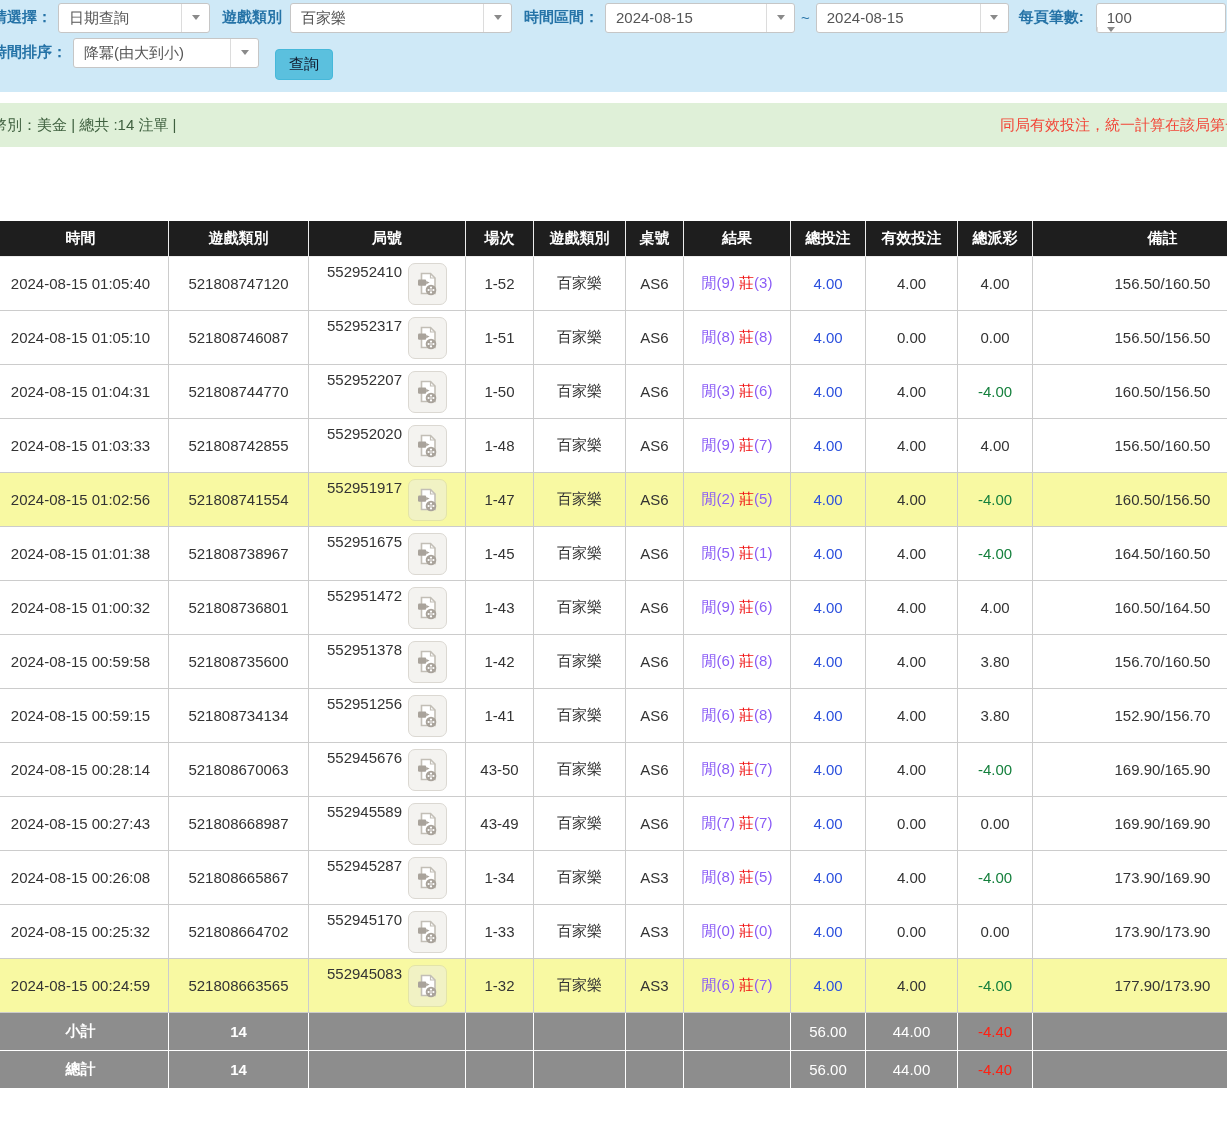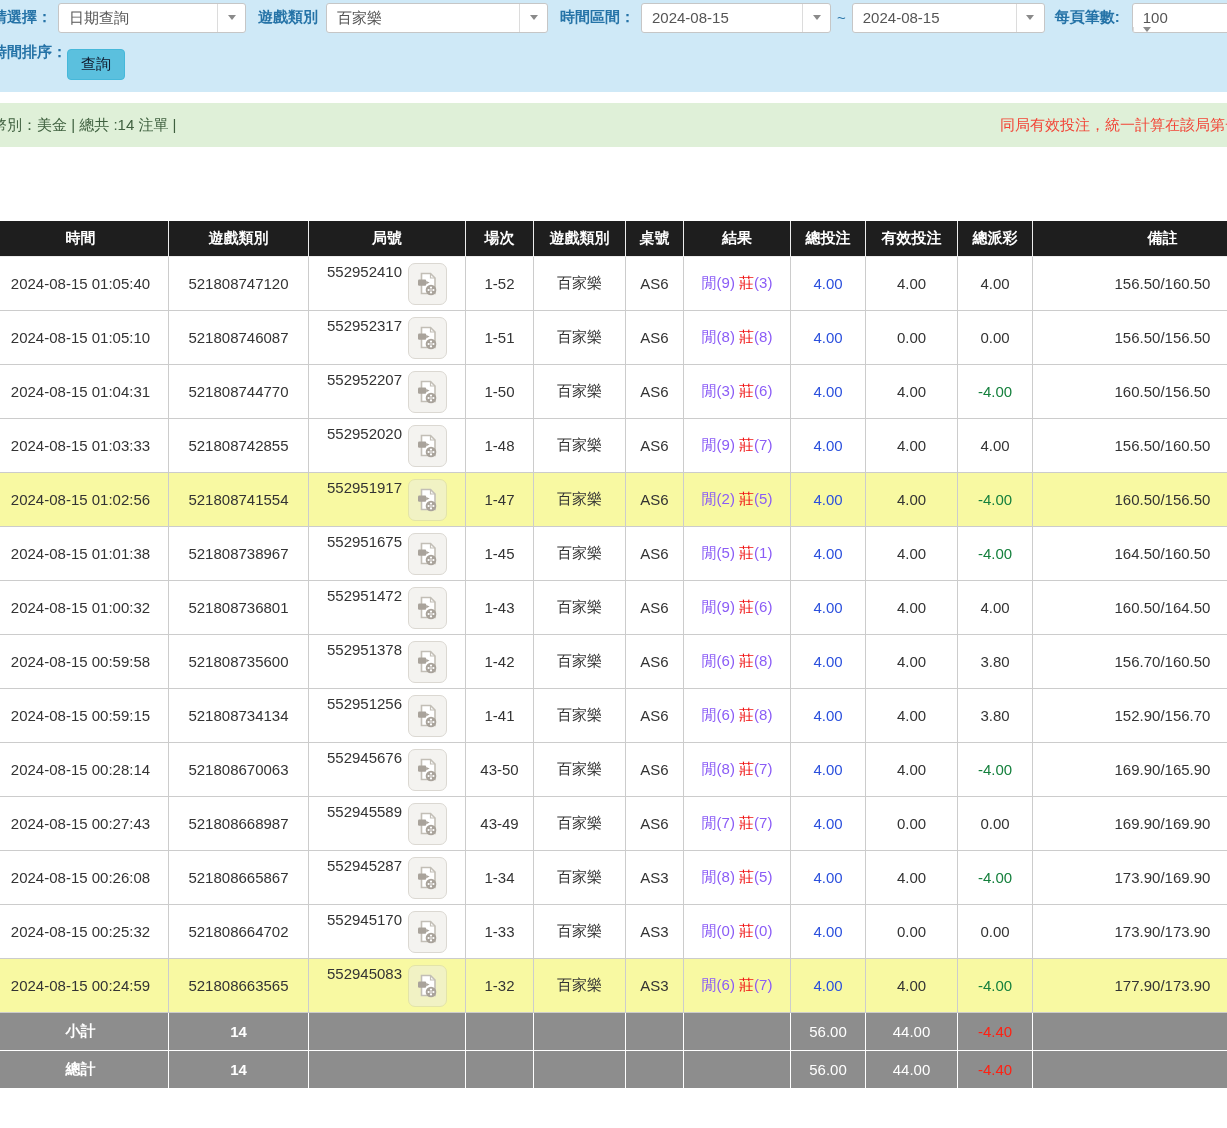--- a/index.html
+++ b/index.html
@@ -13,21 +13,21 @@
   .filterbar{position:relative;height:92px;background:#cfe9f7;}
   .frow{position:absolute;left:0;display:flex;align-items:center;white-space:nowrap;}
   .frow1{top:2px;height:31px;}
   .frow2{top:37px;height:31px;}
   .flabel{font-weight:bold;color:#2573a7;font-size:15px;}
   .sel{display:flex;align-items:stretch;background:#fff;border:1px solid #c6c6c6;
        border-radius:3px;height:30px;box-sizing:border-box;cursor:pointer;}
   .sel-val{flex:1;padding:0 10px;line-height:28px;font-size:15px;color:#555;overflow:hidden;}
   .sel-arrow{width:27px;display:flex;align-items:center;justify-content:center;border-left:1px solid #dcdcdc;}
   .caret{width:0;height:0;border-left:4px solid transparent;border-right:4px solid transparent;border-top:5px solid #8a8a8a;}
-  .w160{width:188px;margin:0 12px 0 6px;}
+  .w160{width:152px;margin:0 12px 0 6px;}
   .w222{width:222px;margin:0 12px 0 8px;}
   .w190{width:190px;margin:0 6px 0 6px;}
   .w193{width:193px;margin:0 10px 0 6px;}
   .w130{width:130px;margin:0 0 0 12px;flex-direction:column;}
   .w186{width:186px;margin:0 16px 0 6px;}
   .tilde{color:#2573a7;font-size:15px;}
   .btn{background:#5bc0de;border:1px solid #46b8da;color:#0f172a;font-size:15px;
        height:31px;padding:0 13px;border-radius:4px;cursor:pointer;
        font-family:"Liberation Sans","DejaVu Sans",sans-serif;margin-top:24px;}
 
@@ -95,20 +95,26 @@
       <span class="flabel">每頁筆數:</span>
       <div class="sel w130">
         <span class="sel-val">100</span>
         <span class="sel-arrow">
             <span class="caret"></span>
           </span>
       </div>
     </div>
     <div class="frow frow2">
       <span class="flabel">時間排序：</span>
+      <div class="sel w186">
+        <span class="sel-val">降冪(由大到小)</span>
+        <span class="sel-arrow">
+            <span class="caret"></span>
+          </span>
+      </div>
       <button class="btn">查詢</button>
     </div>
   </div>
 
   <div class="infobar">
     <span class="summary">幣別：美金 | 總共 :14 注單 |</span>
     <span class="notice">同局有效投注，統一計算在該局第一張</span>
   </div>
 
   <table>

